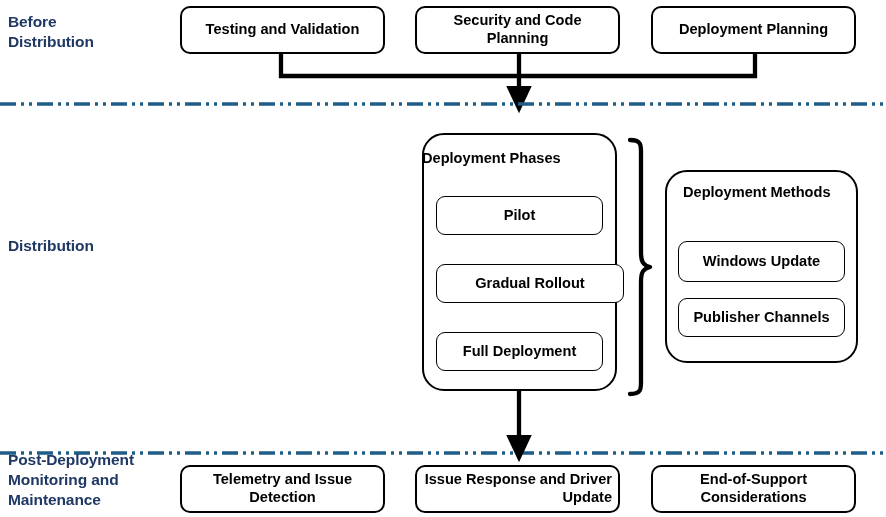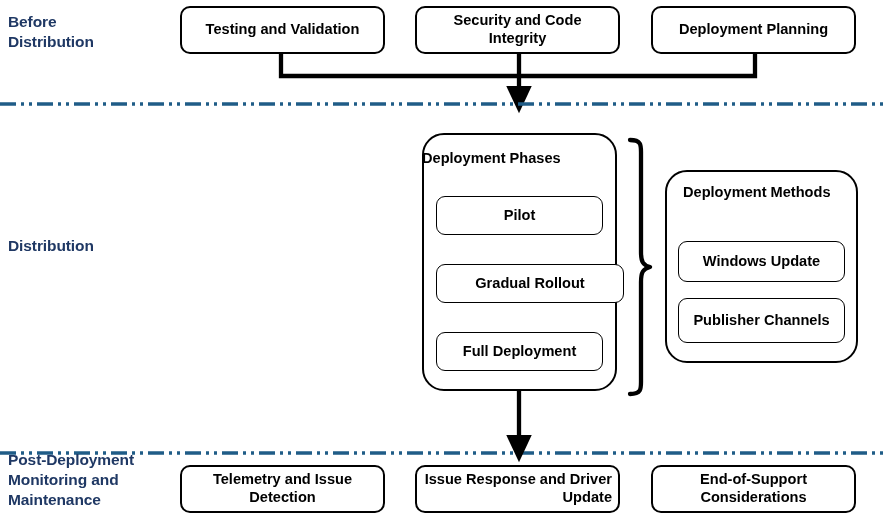--- a/index.html
+++ b/index.html
@@ -90,21 +90,21 @@
   #group-phases      { left: 422px; top: 133px; width: 195px; height: 258px; }
   #title-phases      { top: 150px; left: 422px; width: 195px; }
   #node-pilot        { left: 436px; top: 196px; width: 167px; height: 39px; }
   #node-gradual      { left: 436px; top: 264px; width: 188px; height: 39px; }
   #node-full         { left: 436px; top: 332px; width: 167px; height: 39px; }
 
   
   #group-methods     { left: 665px; top: 170px; width: 193px; height: 193px; }
   #title-methods     { top: 184px; left: 665px; width: 193px; margin-left: 18px; }
   #node-winupdate    { left: 678px; top: 241px; width: 167px; height: 41px; }
-  #node-publisher    { left: 678px; top: 298px; width: 167px; height: 45px; }
+  #node-publisher    { left: 678px; top: 298px; width: 167px; height: 39px; }
 
   
   #node-telemetry    { left: 180px; top: 465px; width: 205px; height: 48px; }
   #node-issue-resp   { left: 415px; top: 465px; width: 205px; height: 48px; text-align: right; }
   #node-eos          { left: 651px; top: 465px; width: 205px; height: 48px; }
 </style>
 </head>
 <body>
 
 <div id="canvas">
@@ -151,21 +151,21 @@
     <div>Post-Deployment</div>
     <div>Monitoring and</div>
     <div>Maintenance</div>
   </div>
 
   <div class="node" id="node-testing">
     <span>Testing and Validation</span>
   </div>
 
   <div class="node" id="node-security">
-    <span>Security and Code Integrity</span>
+    <span>Security and Code Planning</span>
   </div>
 
   <div class="node" id="node-deploy-plan">
     <span>Deployment Planning</span>
   </div>
 
   <div class="group" id="group-phases"></div>
   <div class="group-title" id="title-phases">Deployment Phases</div>
 
   <div class="node sub" id="node-pilot">

